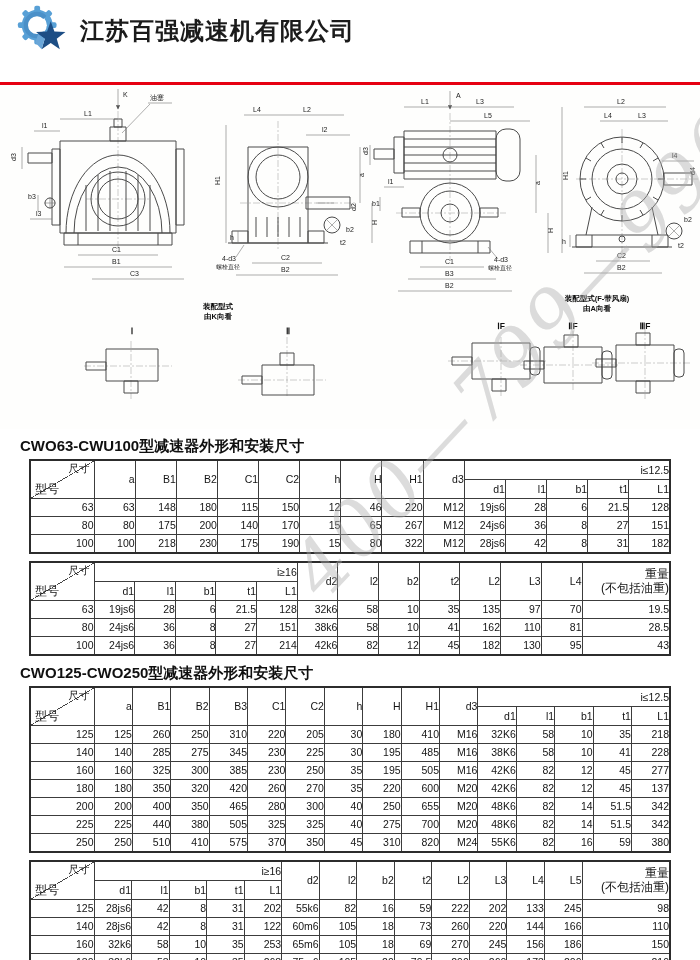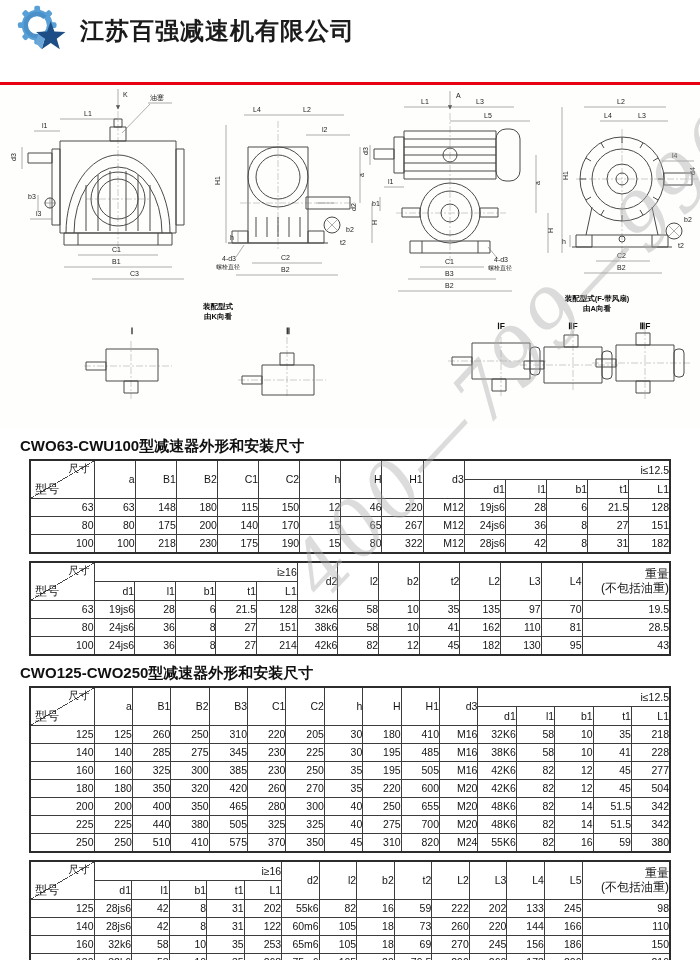--- a/index.html
+++ b/index.html
@@ -617,21 +617,21 @@
         <td>260</td>
         <td>270</td>
         <td>35</td>
         <td>220</td>
         <td>600</td>
         <td>M20</td>
         <td>42K6</td>
         <td>82</td>
         <td>12</td>
         <td>45</td>
-        <td>504</td>
+        <td>137</td>
       </tr>
       <tr>
         <td>200</td>
         <td>200</td>
         <td>400</td>
         <td>350</td>
         <td>465</td>
         <td>280</td>
         <td>300</td>
         <td>40</td>

